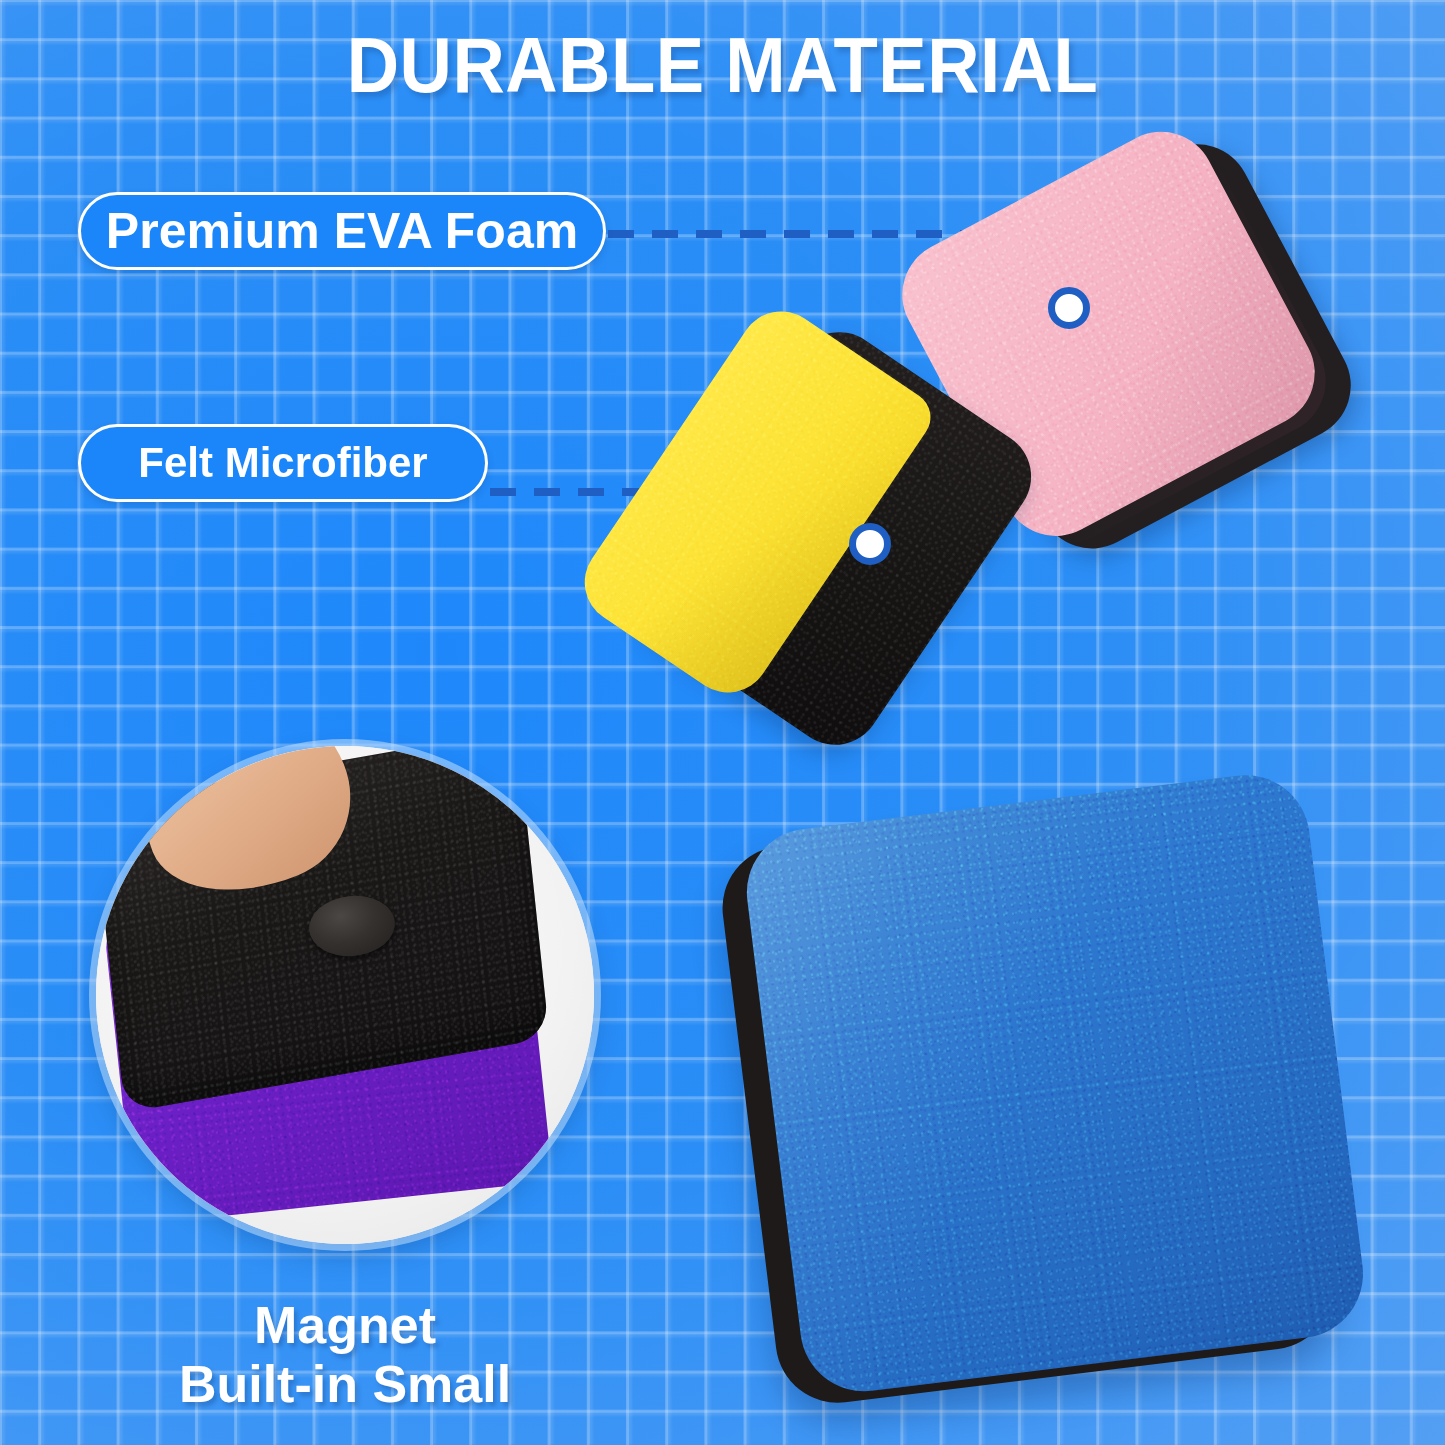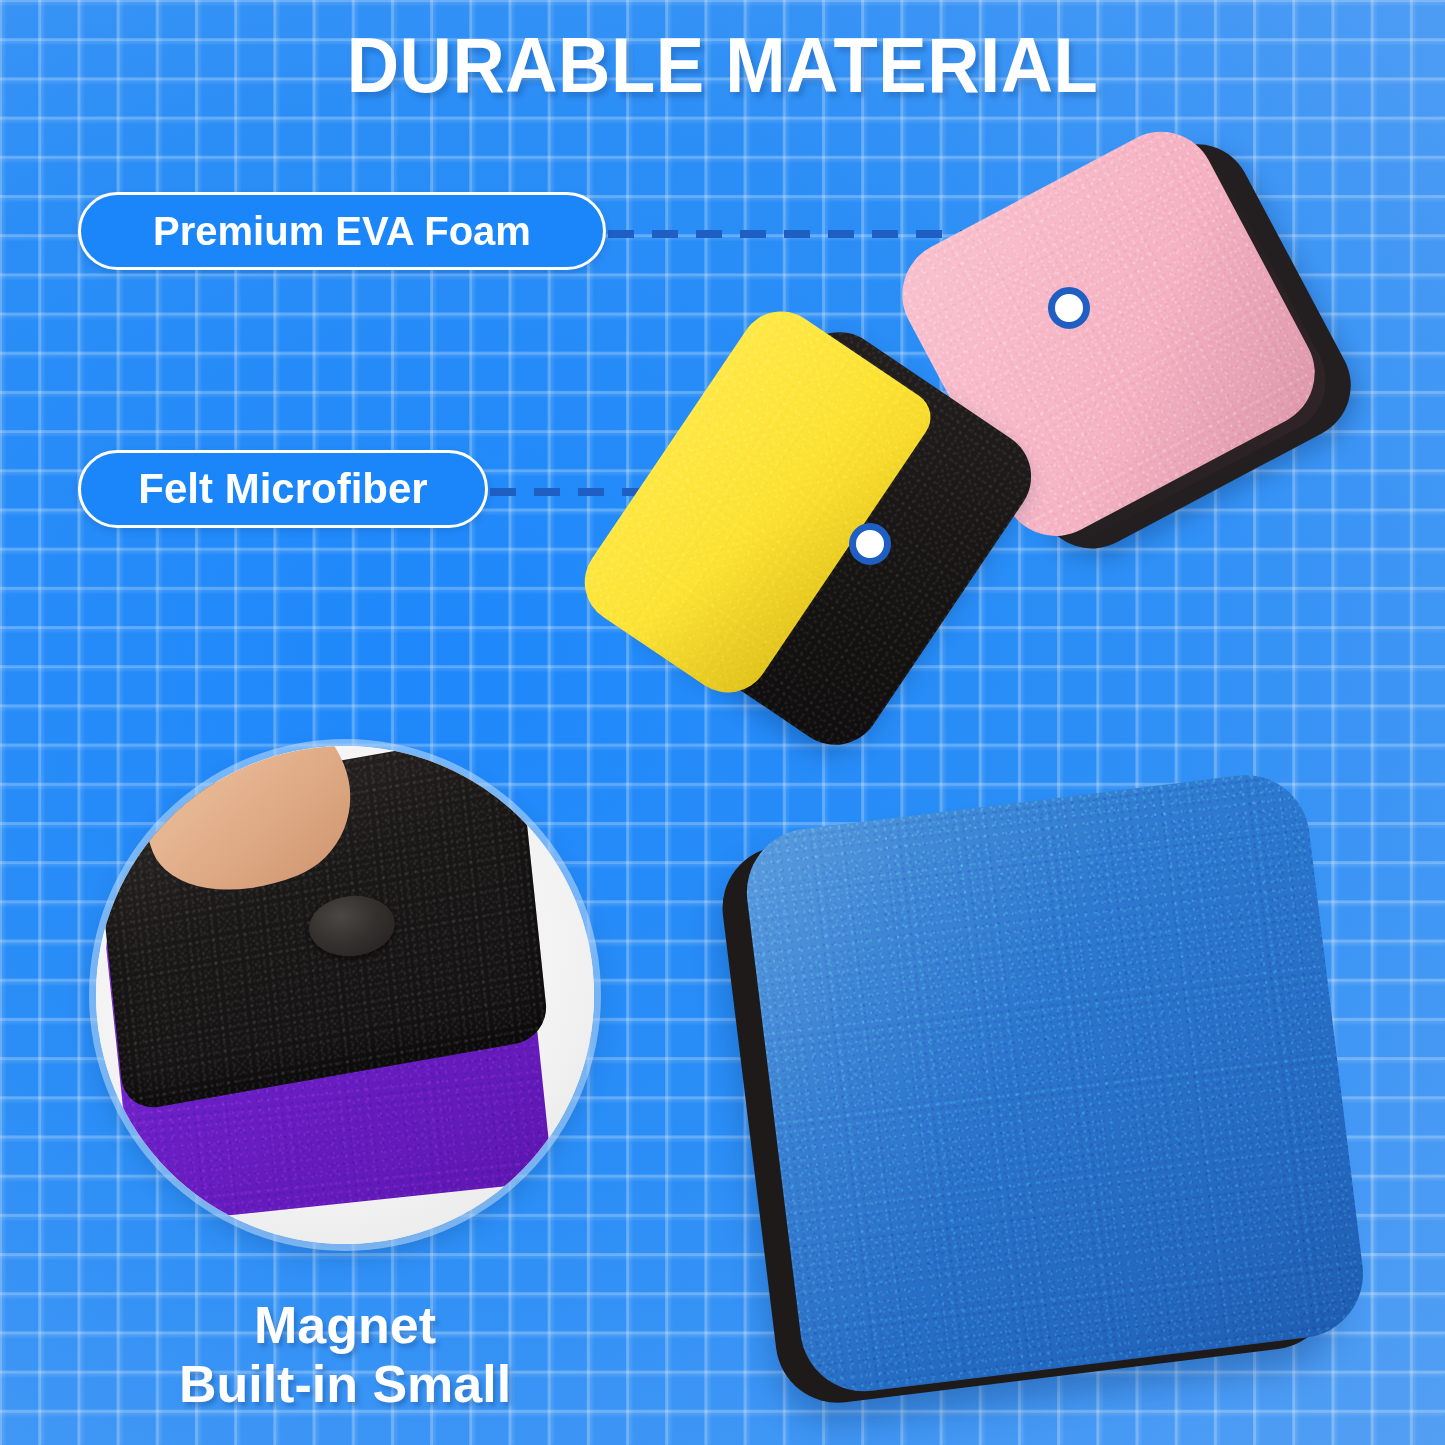--- a/index.html
+++ b/index.html
@@ -71,25 +71,25 @@
     font-weight: 700;
     box-sizing: border-box;
     box-shadow: 0 3px 7px rgba(10,50,110,0.18);
     white-space: nowrap;
   }
   #pill-eva {
     left: 78px;
     top: 192px;
     width: 528px;
     height: 78px;
-    font-size: 40px;
+    font-size: 50px;
   }
   #pill-felt {
     left: 78px;
-    top: 450px;
+    top: 424px;
     width: 410px;
     height: 78px;
     font-size: 42px;
   }
 
   
   .connectors {
     position: absolute;
     inset: 0;
     pointer-events: none;

